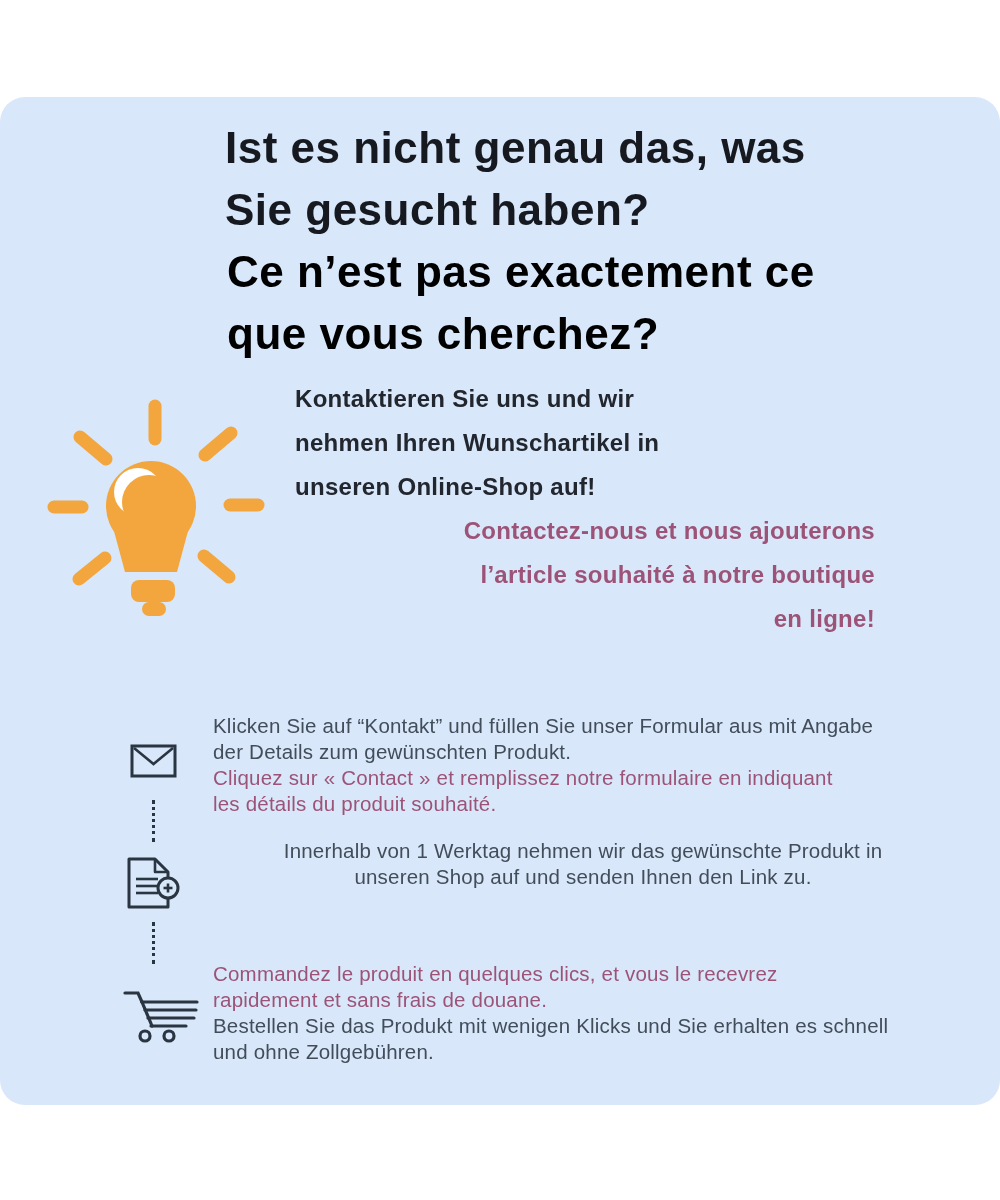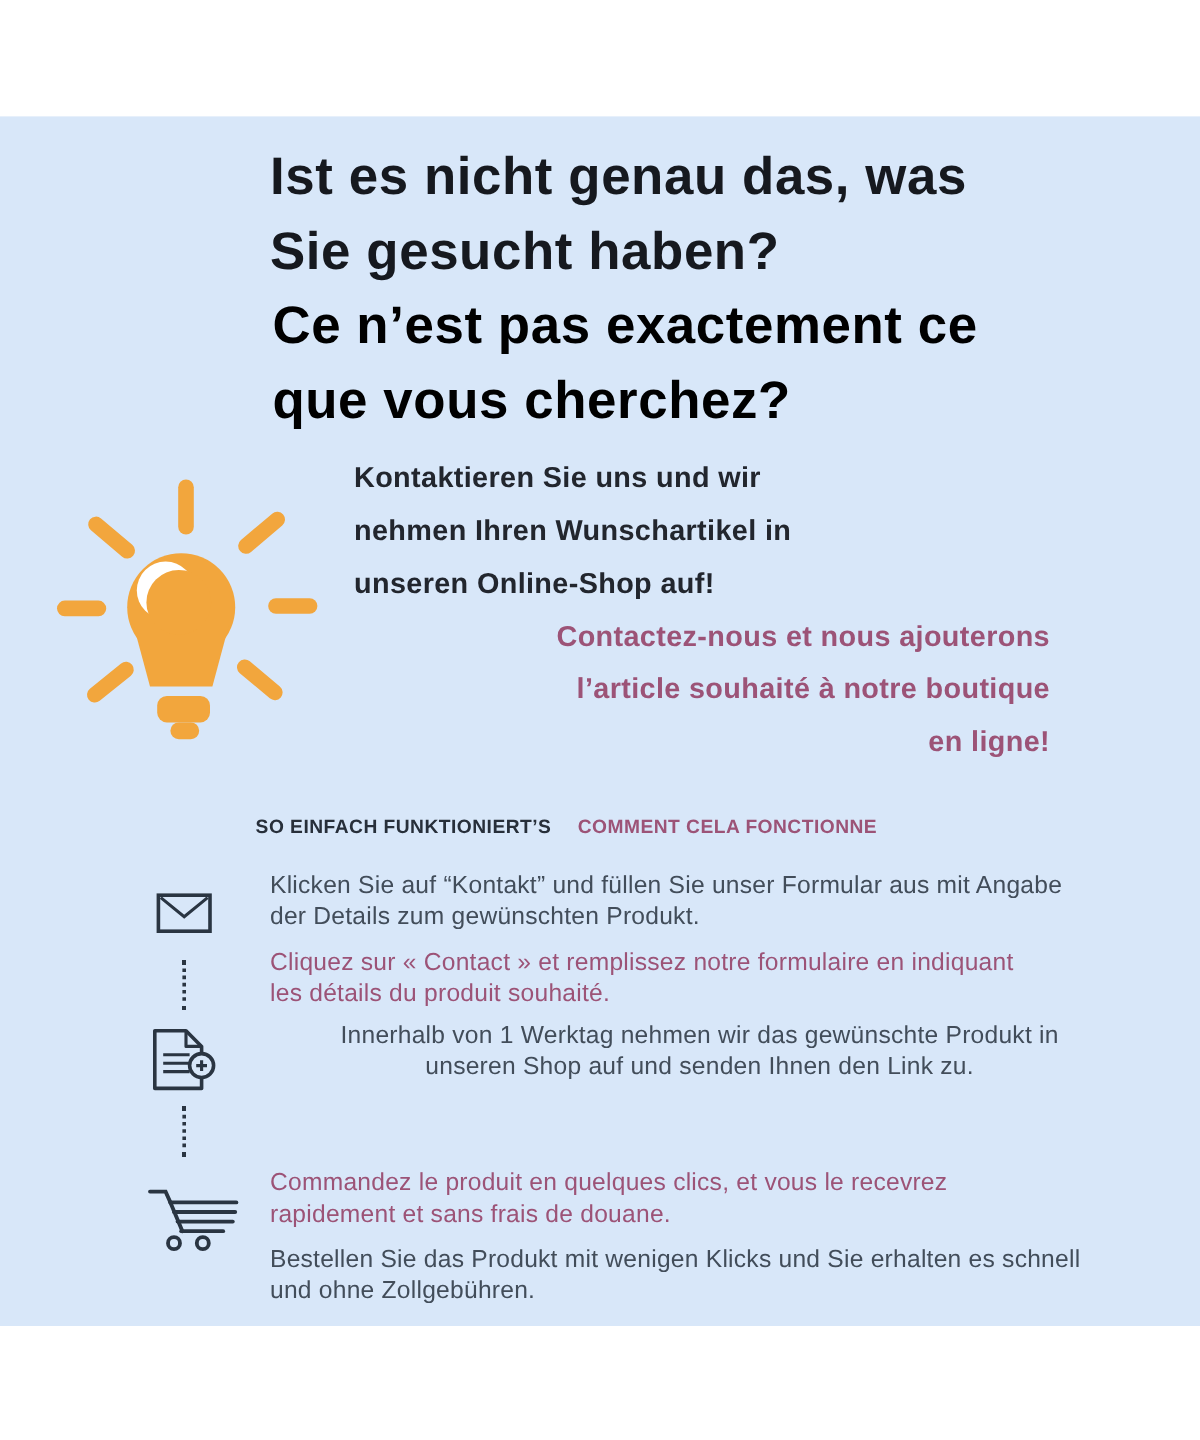--- a/index.html
+++ b/index.html
@@ -5,20 +5,21 @@
   html,body{margin:0;padding:0;}
   body{
     width:1000px;height:1200px;background:#ffffff;
     font-family:"Liberation Sans","DejaVu Sans",sans-serif;
     position:relative;overflow:hidden;
   }
   .page{position:relative;width:1000px;height:1200px;background:#ffffff;}
   .card{
     position:absolute;left:0;top:97px;width:1000px;height:1008px;
     background:#d8e7f9;
+    border-radius:25px;
   }
   .abs{position:absolute;margin:0;}
   .preline{white-space:pre-line;}
 
   
   .headline{font-size:44px;font-weight:700;line-height:62px;letter-spacing:0.5px;}
   .headline.de{left:225px;top:20px;width:700px;color:#16191f;}
   .headline.fr{left:227px;top:144px;width:700px;color:#000000;}
 
   
@@ -30,21 +31,21 @@
   .bulb{left:45px;top:298px;width:222px;height:235px;}
 
   
   .section-header{left:213px;top:583px;display:flex;gap:22px;
     font-size:16px;font-weight:700;letter-spacing:0.4px;line-height:20px;}
   .section-header .de{color:#272f3a;}
   .section-header .fr{color:#9c5377;}
 
   
   .step-text{left:213px;width:740px;font-size:20.5px;line-height:26px;}
-  .step-text p{margin:12px;}
+  .step-text p{margin:0;}
   .step-text .de{color:#424d5a;font-weight:400;letter-spacing:0.2px;}
   .step-text .fr{color:#9c5377;font-weight:400;letter-spacing:0.2px;}
   .step1{top:616px;} .step2{top:741px;text-align:center;} .step3{top:864px;}
 
   .icon-box{position:absolute;}
   .connector{
     position:absolute;left:152px;width:0;height:42px;
     border-left:3px dotted #2a3542;
   }
   .connector.c1{top:703px;} .connector.c2{top:825px;}
@@ -83,24 +84,20 @@
       </svg>
     </div>
 
     <p class="abs preline intro de">Kontaktieren Sie uns und wir
 nehmen Ihren Wunschartikel in
 unseren Online-Shop auf!</p>
     <p class="abs preline intro fr">Contactez-nous et nous ajouterons
 l’article souhaité à notre boutique
 en ligne!</p>
 
-    <div class="abs section-header">
-      <span class="de">SO EINFACH FUNKTIONIERT’S</span>
-      <span class="fr">COMMENT CELA FONCTIONNE</span>
-    </div>
 
     <div class="icon-box" style="left:130px;top:647px;">
       <svg viewBox="0 0 47 34" width="47" height="34" aria-hidden="true" fill="none" stroke="#2a3542">
         <rect x="2" y="2" width="43" height="30" stroke-width="3"></rect>
         <path d="M4,4 L23.5,20 L43,4" stroke-width="2.6"></path>
       </svg>
     </div>
 
     <div class="connector c1"></div>
 

